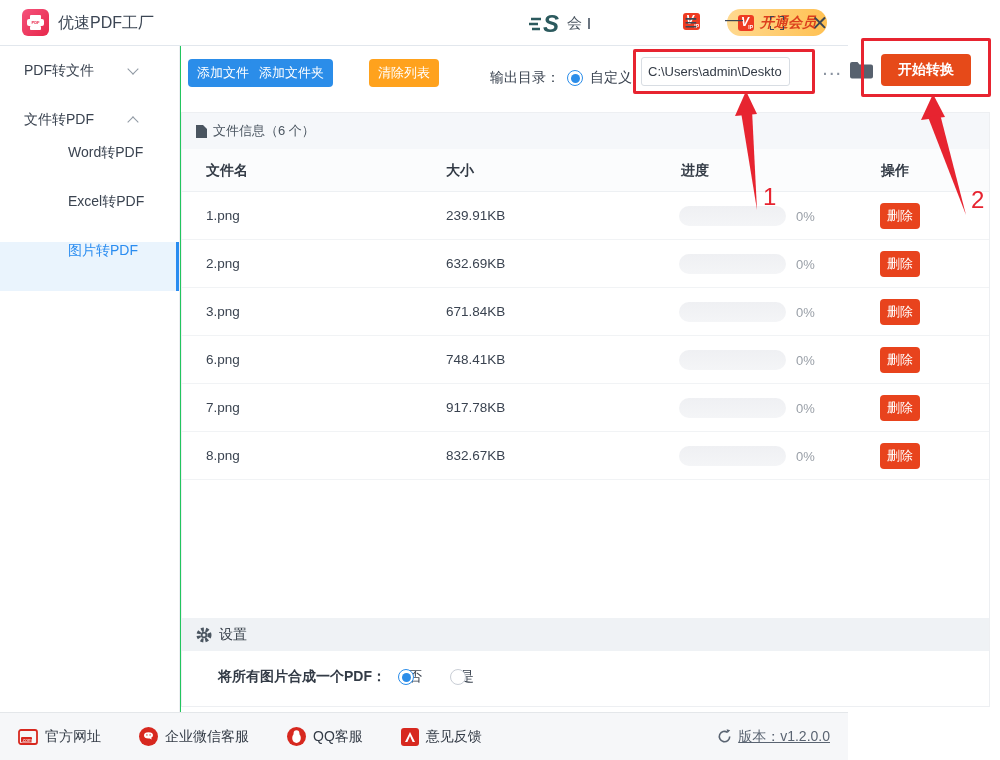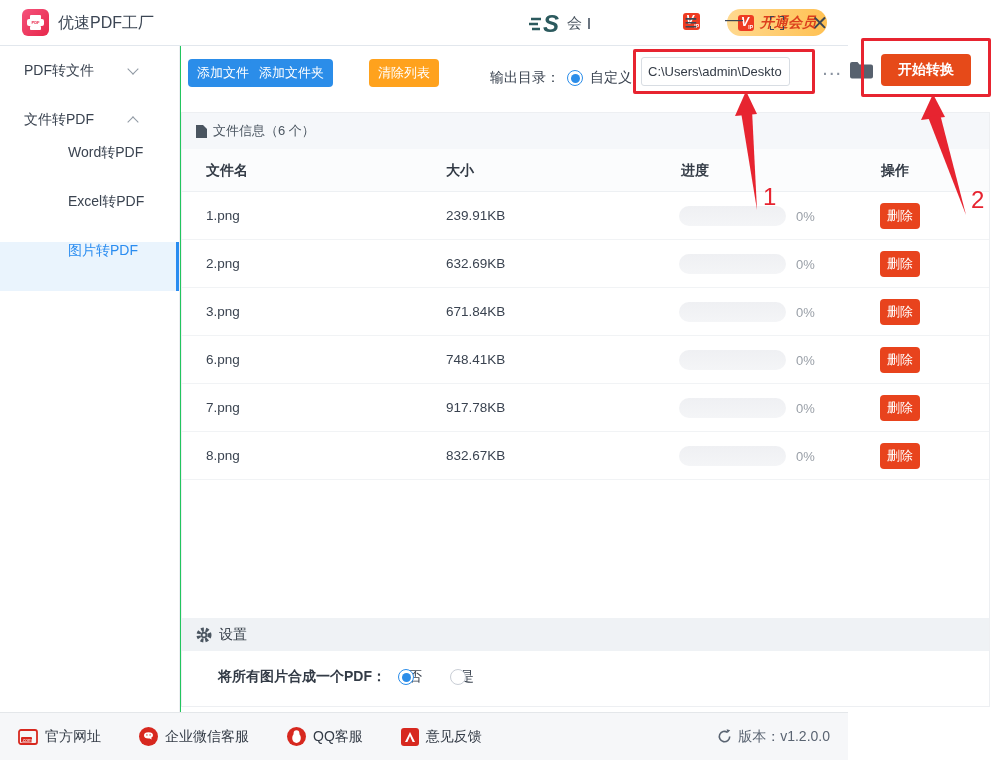--- a/index.html
+++ b/index.html
@@ -113,21 +113,21 @@
   .settings-row .radio { margin-left:12px; }
   .settings-row .radio + .radio-label { margin-left:-6px; }
   .settings-row .gap { width:16px; }
 
   
   .footer { position:absolute; bottom:0; left:0; right:0; height:48px; background:#F6F7F9;
             border-top:1px solid #E4E7EA; display:flex; align-items:center; padding:0 18px; }
   .flinks { display:flex; align-items:center; gap:38px; }
   .flink { display:flex; align-items:center; gap:7px; cursor:pointer; }
   .flink .label { font-size:14px; color:#333B46; }
-  .version { margin-left:auto; display:flex; align-items:center; gap:6px; font-size:14px; color:#5A6472; }
+  .version { margin-left:auto; display:flex; align-items:center; gap:6px; font-size:14px; color:#5A6472;text-decoration:underline; }
 
   
   .anno-svg { position:absolute; top:0; left:0; z-index:9; pointer-events:none; }
   .anno-num { fill:#E72430; font-size:24px; font-family:"Liberation Sans", sans-serif; }
 </style>
 </head>
 <body>
 
 <div id="app">
 

